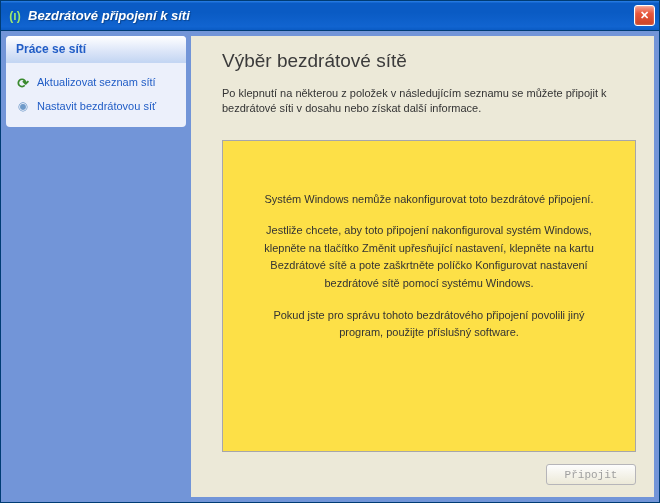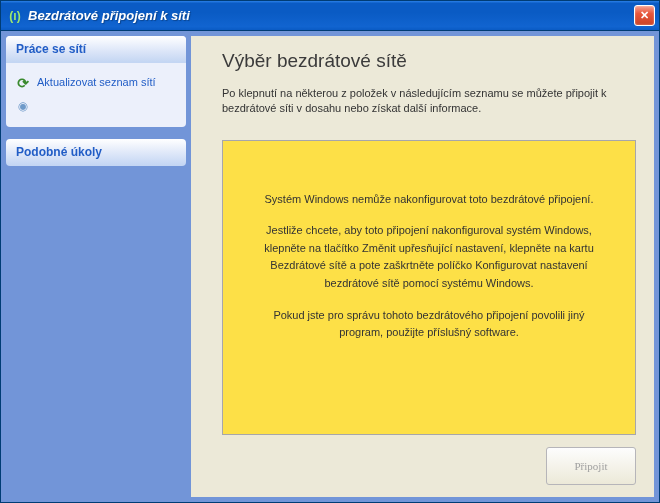--- a/index.html
+++ b/index.html
@@ -136,25 +136,25 @@
     overflow: auto;
   }
   .list-box p { margin: 0 0 14px 0; }
   .button-row {
     padding-top: 12px;
     display: flex;
     justify-content: flex-end;
   }
   .btn {
     min-width: 90px;
-    height: 38px;
+    height: 21px;
     border: 1px solid #b6b5b9;
     border-radius: 3px;
     background: linear-gradient(to bottom, #fdfdfd, #ece9d8);
-    font-family: Liberation Serif, serif;
+    font-family: Liberation Mono, monospace;
     font-size: 11px;
     padding: 0 16px;
     color: #a0a0a0;
     cursor: default;
   }
   .btn.disabled { color: #a0a0a0; }
   .ic-refresh::before { content: "⟳"; color: #3a8a2e; font-weight: bold; font-size: 14px;}
   .ic-setup::before   { content: "◉"; color: #6e9ac9; font-size: 12px;}
   .ic-info::before    { content: "ⓘ"; color: #2962c6; font-weight: bold;}
   .ic-star::before    { content: "★"; color: #f2b200; }
@@ -179,26 +179,26 @@
 
       <div class="task-panel">
         <div class="task-header">Práce se sítí</div>
         <div class="task-body">
           <div class="task-link">
             <span class="task-icon ic-refresh"></span>
             <span>Aktualizovat seznam sítí</span>
           </div>
           <div class="task-link">
             <span class="task-icon ic-setup"></span>
+            <span>Nastavit bezdrátovou síť</span>
           </div>
         </div>
       </div>
 
       <div class="task-panel">
-        <div class="task-header">Podobné úkoly</div>
       </div>
 
     </div>
 
     <div class="content">
       <h1>Výběr bezdrátové sítě</h1>
       <div class="content-desc">Po klepnutí na některou z položek v následujícím seznamu se můžete připojit k bezdrátové síti v dosahu nebo získat další informace.</div>
 
       <div class="list-box">
         <p>Systém Windows nemůže nakonfigurovat toto bezdrátové připojení.</p>

